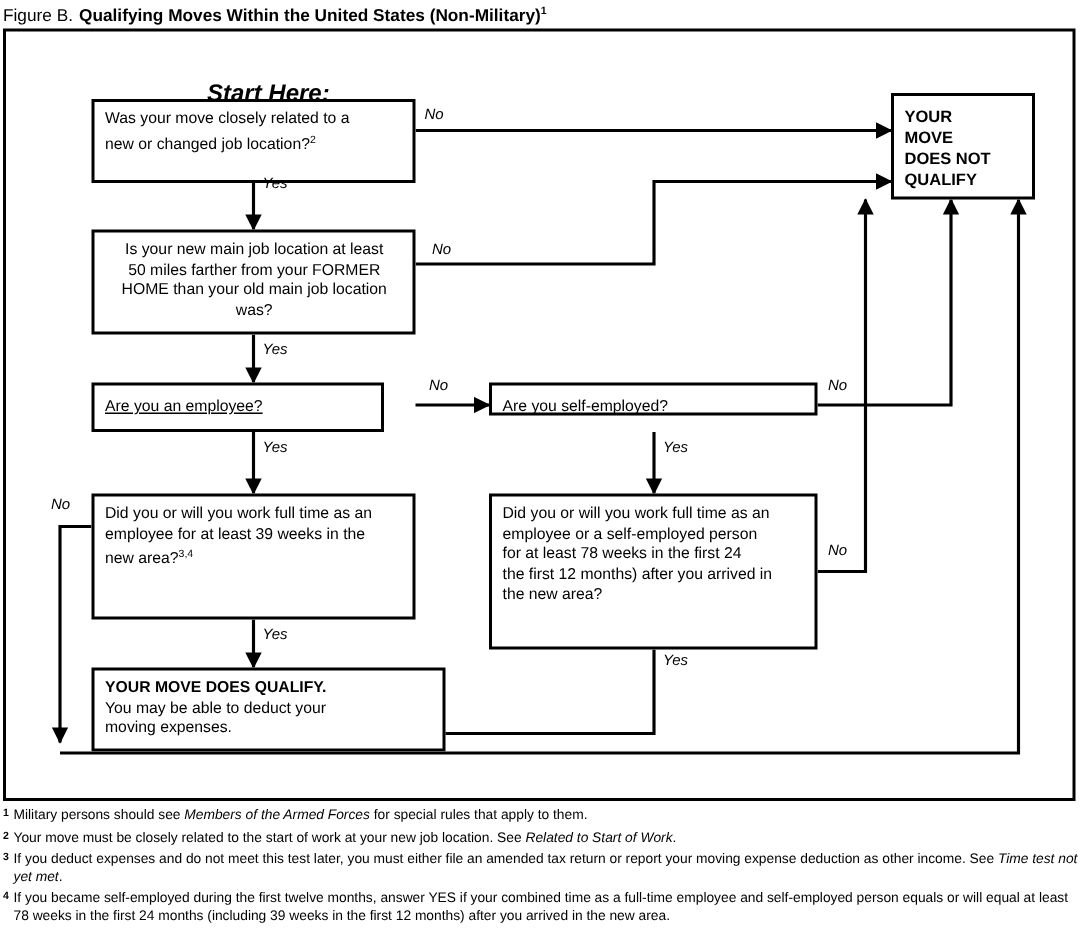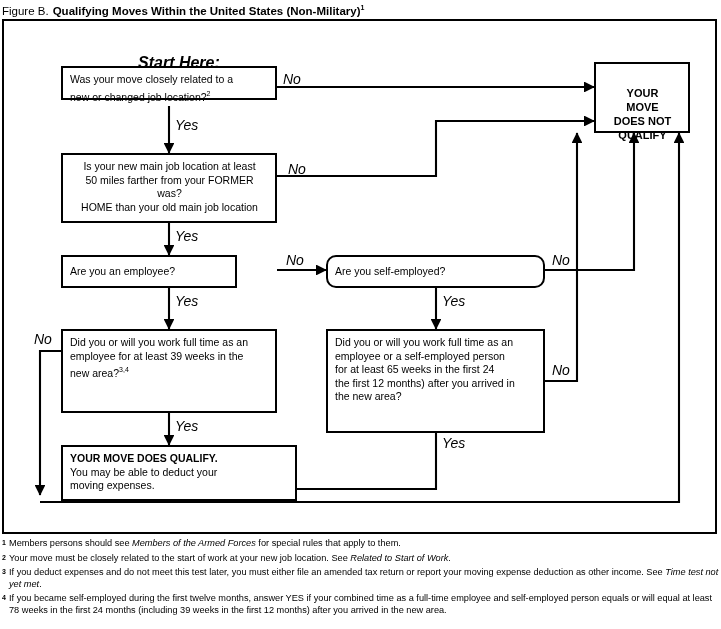--- a/index.html
+++ b/index.html
@@ -48,31 +48,31 @@
     border: 2px solid #000;
     box-sizing: border-box;
     background: #fff;
     font-size: 10.5px;
     line-height: 13.6px;
     padding: 5px 6px 4px 7px;
   }
   .node .ln { display: block; white-space: nowrap; }
   .node .sup { font-size: 7px; vertical-align: super; }
   .node.centered {
-    text-align: center;
+    text-align: left;
     font-weight: bold;
     font-size: 11px;
     line-height: 14px;
-    padding-top: 22px;
+    padding-top: 7px;
   }
   .node .strong { font-weight: bold; }
 
   .edge-label {
     position: absolute;
-    font-size: 14px;
+    font-size: 10px;
     font-style: italic;
     white-space: nowrap;
   }
   .start-label {
     position: absolute;
     font-size: 16px;
     font-style: italic;
     font-weight: bold;
     white-space: nowrap;
   }
@@ -135,50 +135,50 @@
       <path d="M 432 412 L 432 468 L 280 468" marker-end="url(#ah)"></path>
 
       <path d="M 541 360 L 573 360 L 573 112" marker-end="url(#ah)"></path>
 
       <path d="M 36 481 L 675 481 L 675 112" marker-end="url(#ah)"></path>
     </g>
   </svg>
 
   <div class="start-label" style="left:134px; top:33px;">Start Here:</div>
 
-  <div class="node" style="left:57px; top:45px; width:216px; height:34px;">
+  <div class="node" style="left:57px; top:45px; width:216px; height:56px;">
     <span class="ln">Was your move closely related to a</span>
     <span class="ln"><span>new or changed job location?</span><span class="sup">2</span></span>
   </div>
 
   <div class="node" style="left:57px; top:132px; width:216px; height:70px;text-align:center;">
     <span class="ln">Is your new main job location at least</span>
     <span class="ln">50 miles farther from your FORMER</span>
+    <span class="ln">HOME than your old main job location</span>
     <span class="ln">was?</span>
-    <span class="ln">HOME than your old main job location</span>
-  </div>
-
-  <div class="node" style="left:57px; top:234px; width:176px; height:33px; padding-top:8px;">
+  </div>
+
+  <div class="node" style="left:57px; top:234px; width:195px; height:33px; padding-top:8px;text-decoration:underline;">
     <span class="ln">Are you an employee?</span>
   </div>
 
-  <div class="node" style="left:322px; top:234px; width:219px; height:33px; padding-top:8px;border-radius:10px;">
+  <div class="node" style="left:322px; top:234px; width:219px; height:22px; padding-top:8px;">
     <span class="ln">Are you self-employed?</span>
   </div>
 
   <div class="node" style="left:57px; top:308px; width:216px; height:84px;">
     <span class="ln">Did you or will you work full time as an</span>
     <span class="ln">employee for at least 39 weeks in the</span>
     <span class="ln"><span>new area?</span><span class="sup">3,4</span></span>
   </div>
 
   <div class="node" style="left:322px; top:308px; width:219px; height:104px;">
     <span class="ln">Did you or will you work full time as an</span>
     <span class="ln">employee or a self-employed person</span>
-    <span class="ln">for at least 65 weeks in the first 24</span>
+    <span class="ln">for at least 78 weeks in the first 24</span>
     <span class="ln">the first 12 months) after you arrived in</span>
     <span class="ln">the new area?</span>
   </div>
 
   <div class="node" style="left:57px; top:424px; width:236px; height:56px;">
     <span class="ln strong">YOUR MOVE DOES QUALIFY.</span>
     <span class="ln">You may be able to deduct your</span>
     <span class="ln">moving expenses.</span>
   </div>
 
@@ -204,21 +204,21 @@
   <div class="edge-label" style="left:30px; top:310px;">No</div>
   <div class="edge-label" style="left:171px; top:397px;">Yes</div>
 
   <div class="edge-label" style="left:548px; top:341px;">No</div>
   <div class="edge-label" style="left:438px; top:414px;">Yes</div>
 
 </div>
 
 <div id="footnotes">
   <div class="fn">
-    <span class="mark">1</span><span>Members persons should see </span><i>Members of the Armed Forces</i><span> for special rules that apply to them.</span>
+    <span class="mark">1</span><span>Military persons should see </span><i>Members of the Armed Forces</i><span> for special rules that apply to them.</span>
   </div>
   <div class="fn">
     <span class="mark">2</span><span>Your move must be closely related to the start of work at your new job location. See </span><i>Related to Start of Work</i><span>.</span>
   </div>
   <div class="fn">
     <span class="mark">3</span><span>If you deduct expenses and do not meet this test later, you must either file an amended tax return or report your moving expense deduction as other income. See </span><i>Time test not yet met</i><span>.</span>
   </div>
   <div class="fn">
     <span class="mark">4</span><span>If you became self-employed during the first twelve months, answer YES if your combined time as a full-time employee and self-employed person equals or will equal at least 78 weeks in the first 24 months (including 39 weeks in the first 12 months) after you arrived in the new area.</span>
   </div>

